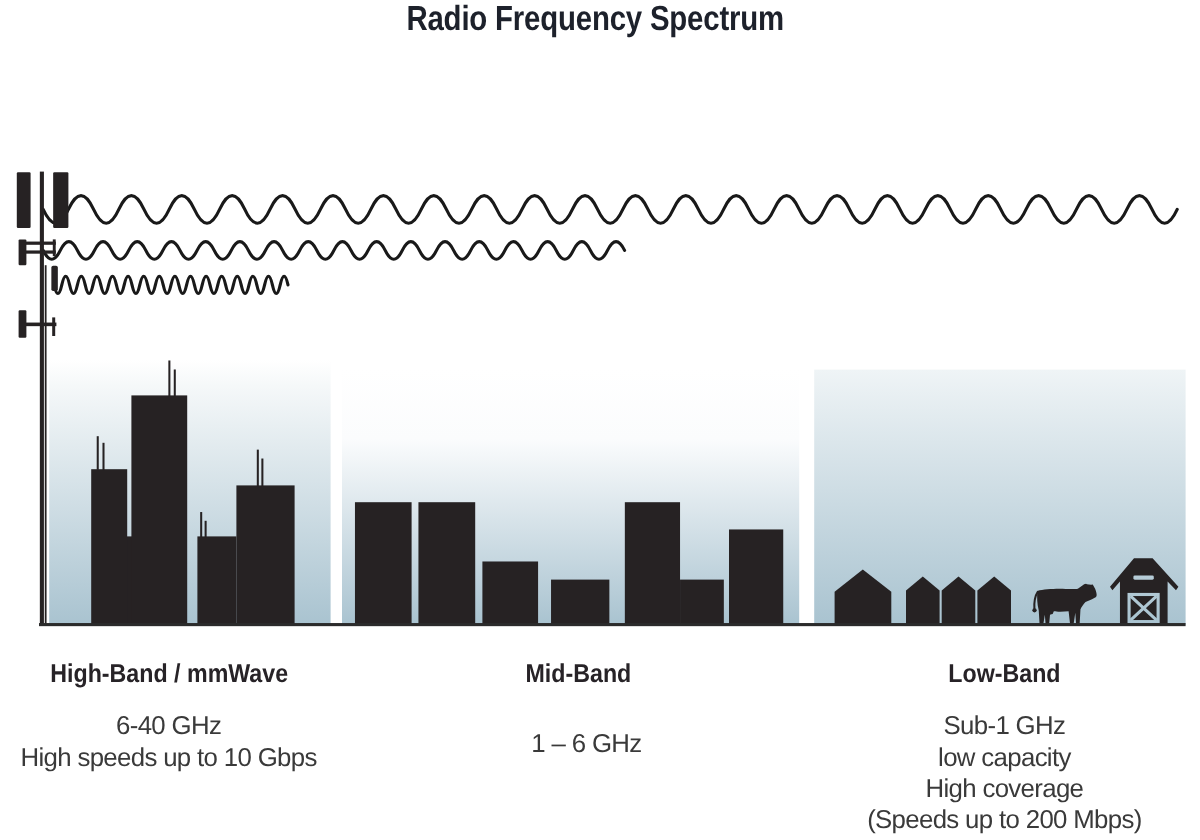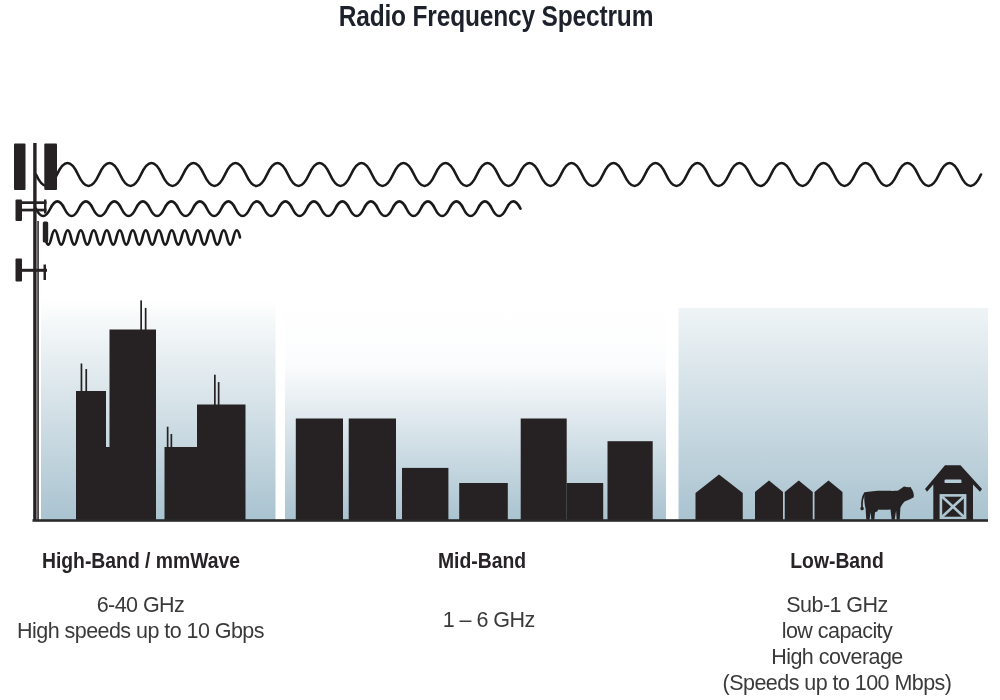--- a/index.html
+++ b/index.html
@@ -148,16 +148,16 @@
   <div class="band-header bh-mid" style="color: rgb(39, 35, 39);">Mid-Band</div>
   <div class="band-desc bd-mid" style="color: rgb(58, 58, 58);">
     <div>1 – 6 GHz</div>
   </div>
 
   <div class="band-header bh-low" style="color: rgb(39, 35, 39);">Low-Band</div>
   <div class="band-desc bd-low" style="color: rgb(58, 58, 58); text-align: center;">
     <div>Sub-1 GHz</div>
     <div>low capacity</div>
     <div>High coverage</div>
-    <div>(Speeds up to 100 Mbps)</div>
+    <div>(Speeds up to 200 Mbps)</div>
   </div>
 
 </div>
 
 </body></html>

